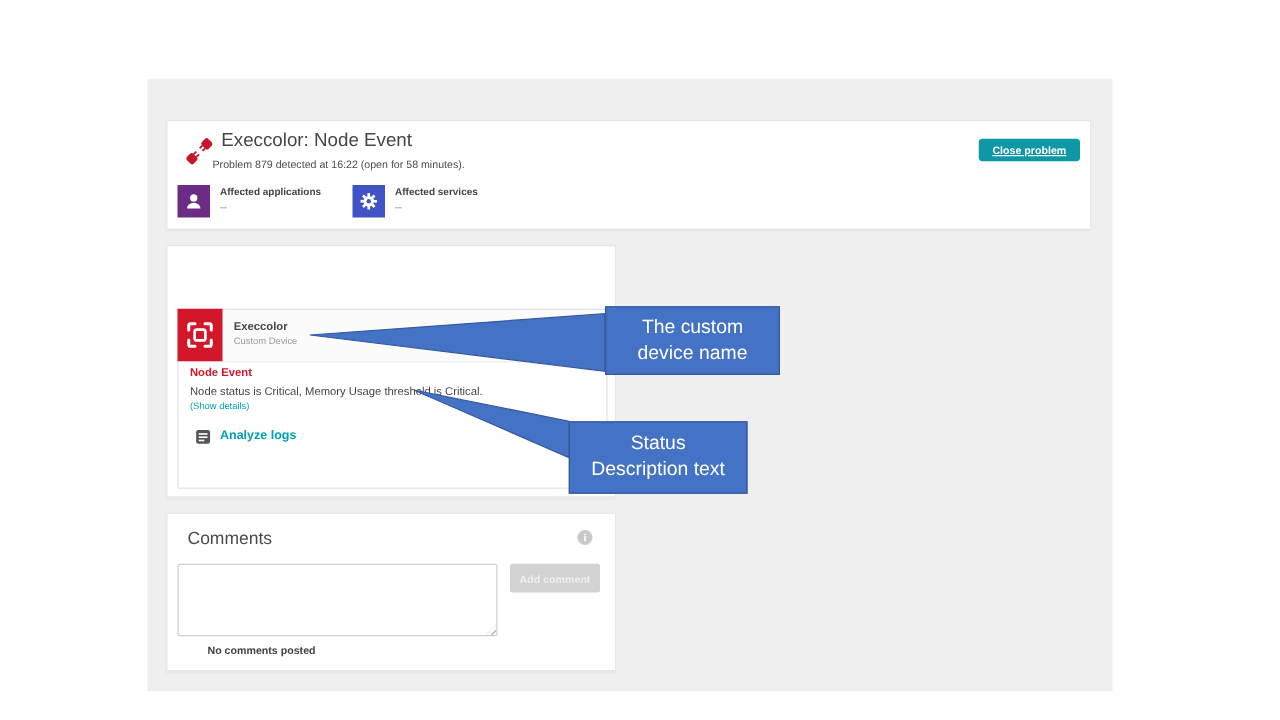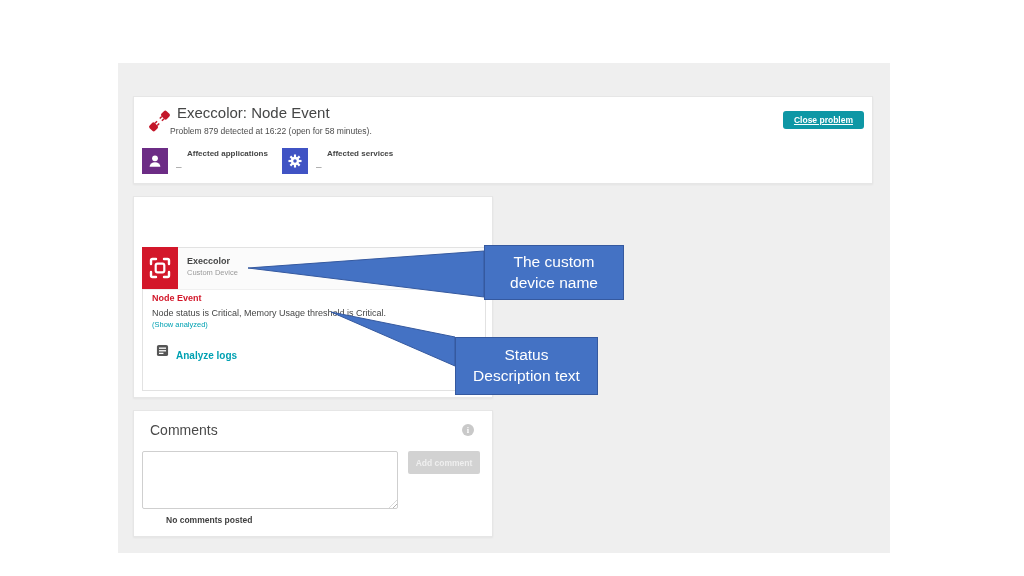--- a/index.html
+++ b/index.html
@@ -28,21 +28,21 @@
   .plug-icon { position:absolute; left:13px; top:11px; width:25px; height:26px; }
   .page-title { position:absolute; left:43px; top:7px; font-size:15px; color:#454646; }
   .page-sub { position:absolute; left:36px; top:29px; font-size:8.5px; color:#4c4c4c; }
   .close-btn { position:absolute; right:8px; top:14px; height:18px; padding:0 11px;
     background:var(--teal,#0e97a5); color:#fff; border:none; border-radius:3px;
     font-size:8.5px; font-weight:bold; font-family:inherit; display:flex; align-items:center; cursor:pointer;text-decoration:underline; }
 
   .aff-item { position:absolute; top:51px; display:flex; }
   .aff-ico { width:26px; height:26px; display:flex; align-items:center; justify-content:center; flex:0 0 26px; }
   .aff-txt { margin-left:8px; padding-top:1px; }
-  .aff-label { font-size:8px; font-weight:bold; color:#454646;margin-left:11px; }
+  .aff-label { font-size:8px; font-weight:bold; color:#454646; }
   .aff-value { font-size:10px; color:#9a9a9a; margin-top:3px; }
   .aff-value.strong { color:#454646; font-size:11px; }
 
   .davis { position:absolute; left:622px; top:50px; display:flex; align-items:center; }
   .davis-txt { margin-left:6px; }
   .davis-line1 { font-size:8px; color:#4c4c4c; }
   .davis-line2 { display:flex; align-items:baseline; margin-top:1px; }
   .davis-count { font-size:13.5px; color:#454646; }
   .davis-dep { font-size:8px; color:#4c4c4c; margin-left:4px; }
 
@@ -53,21 +53,21 @@
     border:1px solid #e2e2e2; background:#fff; }
   .device-head { height:42px; background:#fbfbfb; border-bottom:1px solid #f0f0f0; display:flex; }
   .device-ico { width:36px; height:42px; margin:-1px 0 0 -1px; background:var(--red_icon,#d3172a);
     display:flex; align-items:center; justify-content:center; flex:0 0 36px; }
   .device-names { margin-left:9px; padding-top:8px; }
   .device-name { font-size:9px; font-weight:bold; color:#454646; cursor:pointer; }
   .device-type { font-size:7.5px; color:#9b9b9b; margin-top:2px; }
   .event-title { position:absolute; left:9px; top:45px; font-size:9px; font-weight:bold; color:var(--red_icon,#dc172a); }
   .event-desc { position:absolute; left:9px; top:60px; font-size:9px; color:#454646; }
   .show-details { position:absolute; left:9px; top:72px; font-size:7.5px; color:var(--link_teal,#00a1b2); cursor:pointer; }
-  .analyze-row { position:absolute; left:13px; top:95px; display:flex; align-items:flex-end; cursor:pointer; }
+  .analyze-row { position:absolute; left:13px; top:95px; display:flex; align-items:flex-start; cursor:pointer; }
   .analyze-label { margin-left:7px; font-size:10px; font-weight:bold; color:var(--link_teal,#00a1b2); }
 
   
   .comments-card { left:15px; top:347px; width:360px; height:127px; }
   .comments-heading { position:absolute; left:16px; top:11px; font-size:14px; color:#4a4a4a; }
   .info-icon { position:absolute; right:18px; top:13px; width:12px; height:12px; border-radius:50%;
     background:#c9c9c9; color:#fff; font-size:8.5px; font-weight:bold; font-family:"Liberation Serif",serif;
     display:flex; align-items:center; justify-content:center; cursor:pointer; }
   .comment-box { position:absolute; left:8px; top:40px; width:256px; height:58px; }
   .comment-input { width:100%; height:100%; border:1px solid #cfcfcf; border-radius:2px; resize:none;
@@ -167,21 +167,21 @@
               <rect x="6.7" y="6.7" width="8.6" height="8.6" rx="1.8" stroke-width="2.2"></rect>
             </svg>
           </span>
           <div class="device-names">
             <div class="device-name">Execcolor</div>
             <div class="device-type">Custom Device</div>
           </div>
         </div>
         <div class="event-title">Node Event</div>
         <div class="event-desc">Node status is Critical, Memory Usage threshold is Critical.</div>
-        <div class="show-details">(Show analyzed)</div>
+        <div class="show-details">(Show details)</div>
         <div class="analyze-row">
           <span>
             <svg width="13" height="13" viewBox="0 0 14 14">
               <rect x="1" y="1" width="12" height="12" rx="2" fill="#555"></rect>
               <rect x="3.2" y="3.8" width="7.6" height="1.4" fill="#fff"></rect>
               <rect x="3.2" y="6.6" width="7.6" height="1.4" fill="#fff"></rect>
               <rect x="3.2" y="9.4" width="4.8" height="1.4" fill="#fff"></rect>
             </svg>
           </span>
           <span class="analyze-label">Analyze logs</span>

